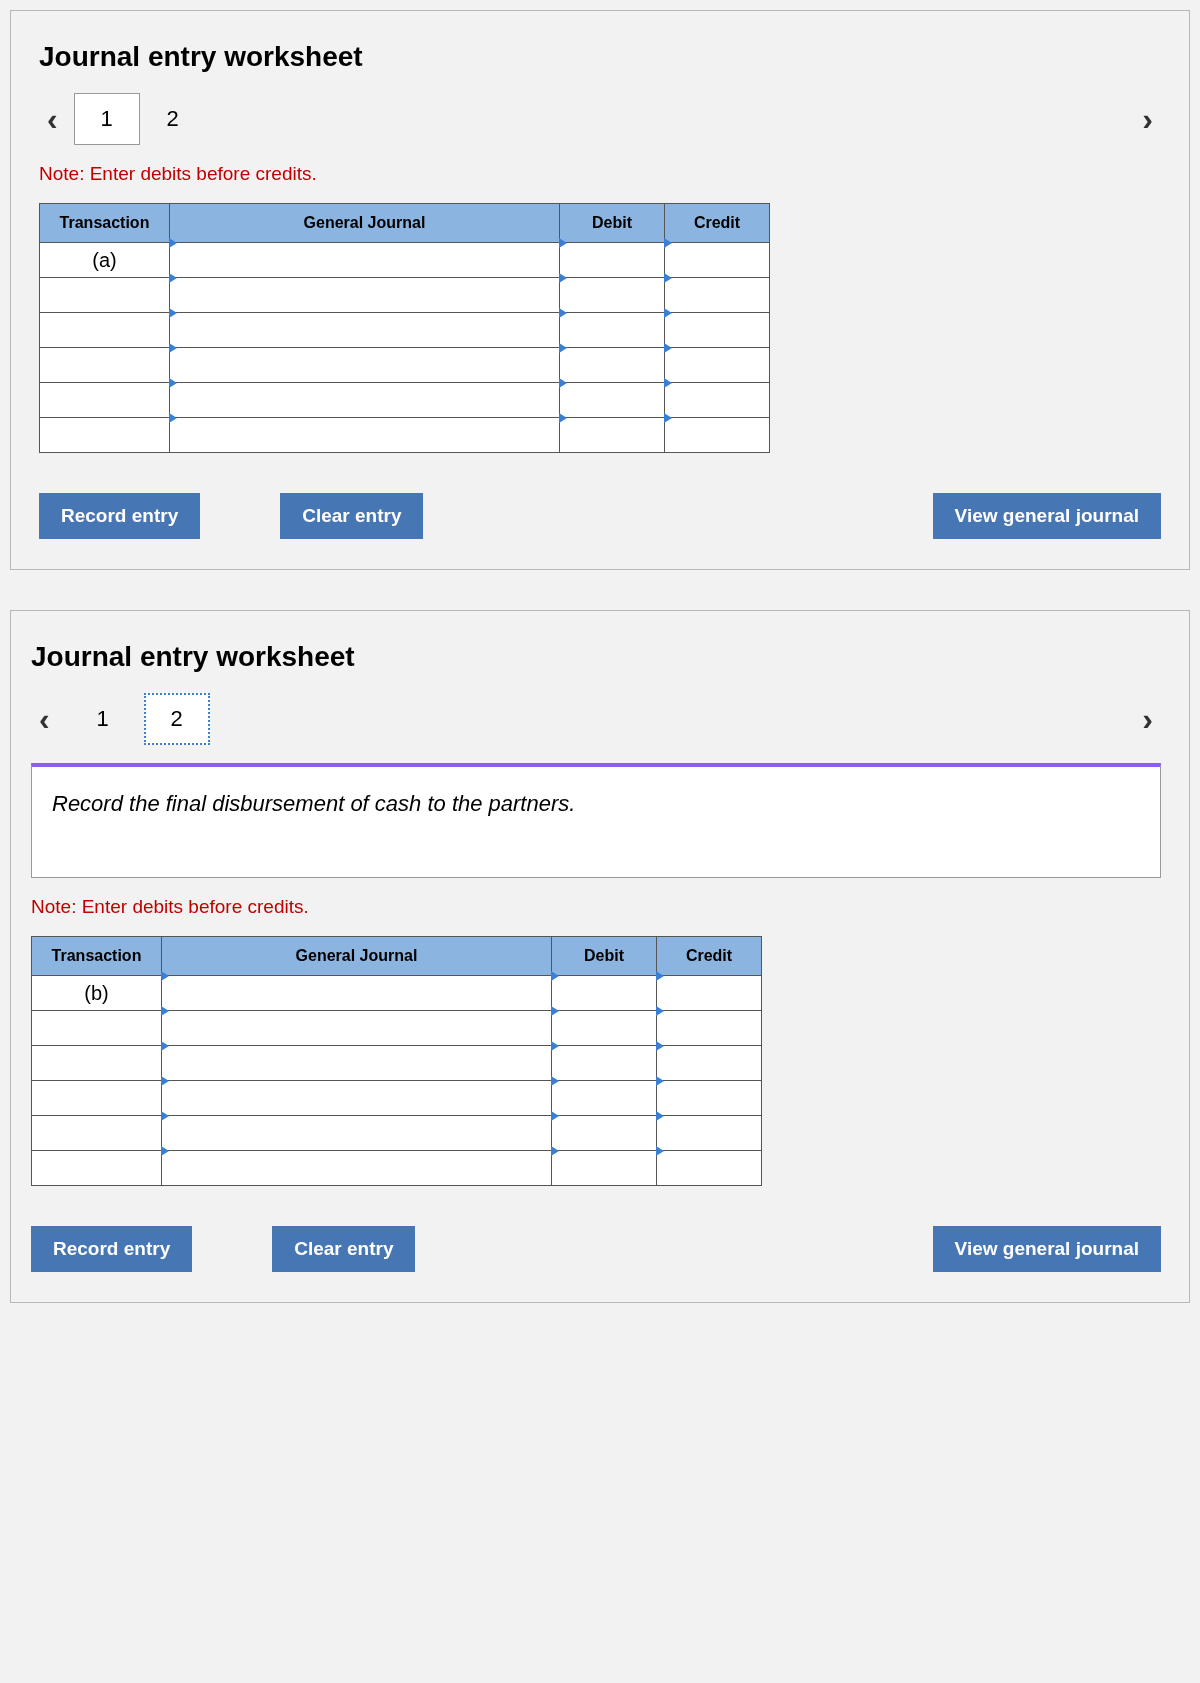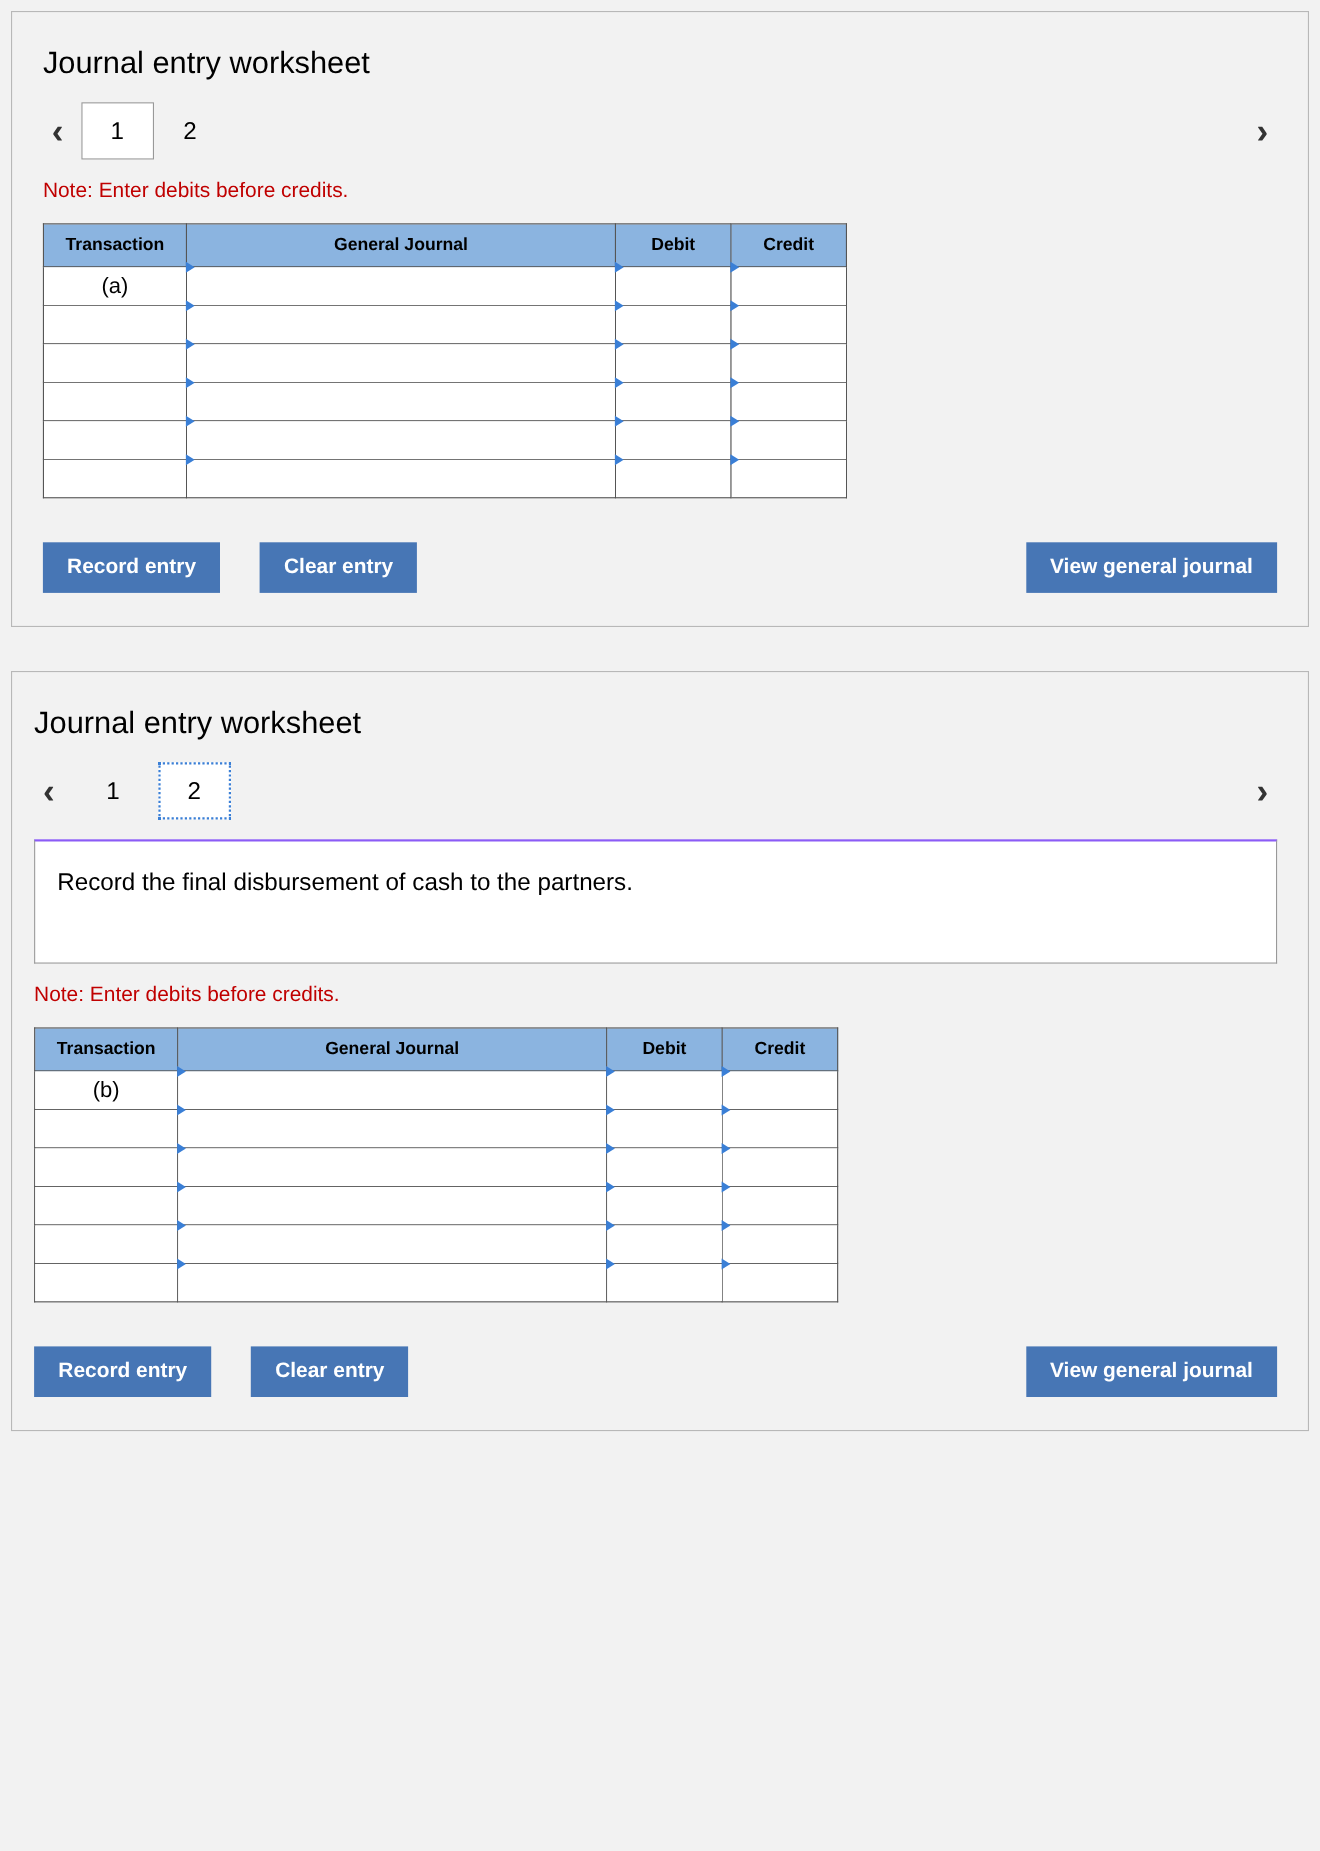--- a/index.html
+++ b/index.html
@@ -11,21 +11,21 @@
     box-sizing: border-box;
   }
   .worksheet {
     border: 1px solid #b8b8b8;
     background: #f2f2f2;
     padding: 30px 28px 30px 28px;
     margin-bottom: 40px;
     box-sizing: border-box;
   }
   .ws-title {
-    font-weight: normal;
+    font-weight: bold;
     font-size: 28px;
     margin-bottom: 20px;
   }
   .tab-row {
     display: flex;
     align-items: flex-start;
     justify-content: space-between;
     position: relative;
     margin-bottom: 0;
   }
@@ -66,21 +66,22 @@
   }
   .prompt-box {
     border: 1px solid #999;
     border-top: none;
     background: #fff;
     padding: 24px 20px 60px 20px;
     font-size: 22px;
     margin-top: -1px;
   }
   .prompt-box.with-top {
-    border-top: 2px solid #8b5cf6;
+    border-top: 4px solid #8b5cf6;
+    font-style: italic;
   }
   .note {
     color: #c00000;
     font-size: 19px;
     margin: 18px 0 18px 0;
   }
   table.journal {
     border-collapse: collapse;
     width: 730px;
     table-layout: fixed;
@@ -115,21 +116,21 @@
   .col-gj    { width: 390px; }
   .col-debit { width: 105px; }
   .col-credit{ width: 105px; }
   .btn-row {
     display: flex;
     justify-content: space-between;
     margin-top: 40px;
   }
   .btn-left {
     display: flex;
-    gap: 36px;
+    gap: 80px;
     align-items: flex-end;
   }
   .btn {
     background: #4776b5;
     color: #fff;
     font-weight: bold;
     font-size: 19px;
     border: none;
     height: 46px;
     padding: 0 22px;

